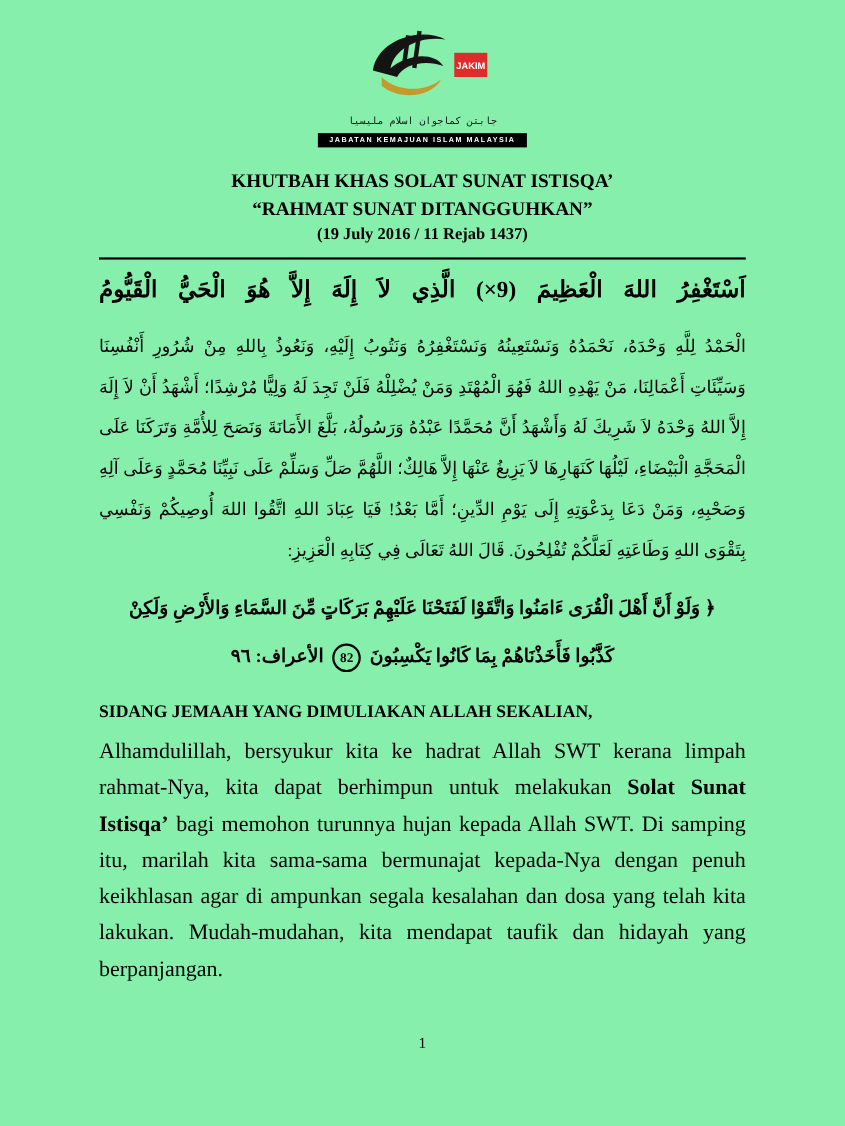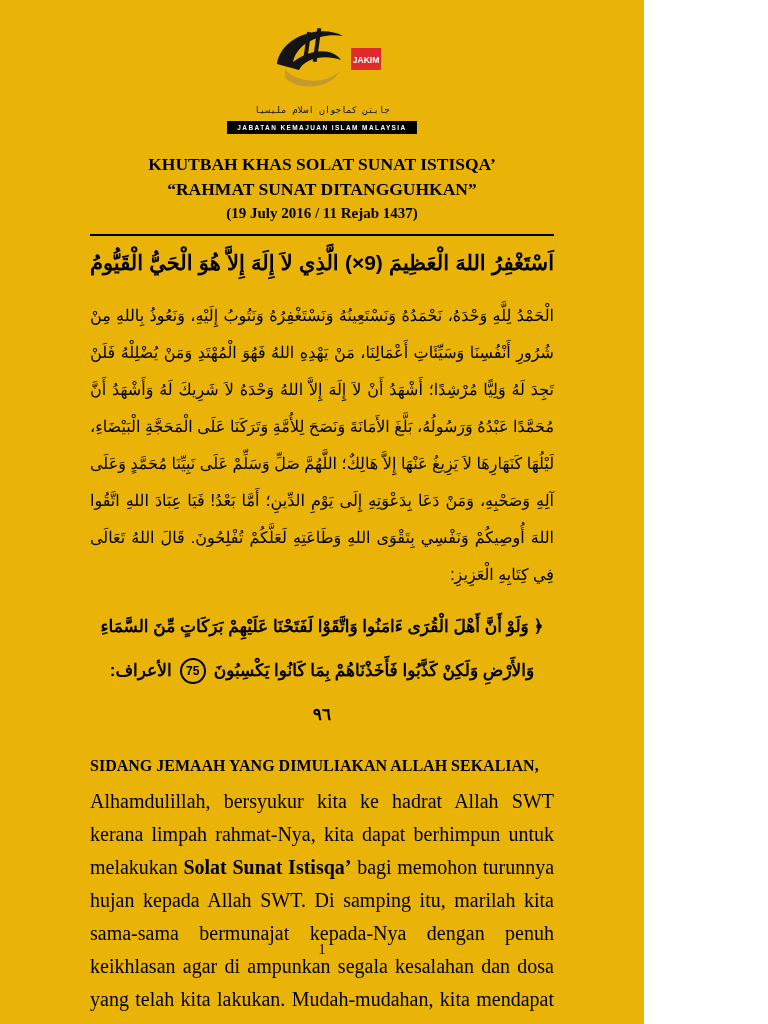--- a/index.html
+++ b/index.html
@@ -1,33 +1,33 @@
 <!DOCTYPE html>
 <html><head>
 <meta charset="utf-8">
 <style>
   * { margin:0; padding:0; box-sizing:border-box; }
   html,body { background:#ffffff; }
   body { width:768px; height:1024px; font-family:"Liberation Serif", serif; color:#000; }
-  .page { position:relative; width:644px; height:1024px; padding:20px 90px 0; overflow:hidden; background:#eab308; }
+  .page { position:relative; width:768px; height:1024px; padding:20px 90px 0; overflow:hidden; background:#86efac; }
 
   
   .logo-block { text-align:center; margin-bottom:18px; }
   .logo-art { display:inline-block; position:relative; }
   .jawi-line { font-family:Liberation Mono, monospace; font-size:9px; color:#111; margin-top:1px; letter-spacing:1px; }
   .org-bar { display:inline-block; background:#000; color:#fff; font-family:"Liberation Sans", sans-serif; font-size:6.5px; font-weight:bold; letter-spacing:1.4px; padding:3px 10px; margin-top:3px; }
 
   
   .title-block { text-align:center; line-height:1.45; }
   .title-1, .title-2 { font-size:17.5px; font-weight:bold; }
   .title-3 { font-size:15px; font-weight:bold; }
   .rule { border:0; border-top:2.5px solid #000; margin:9px 0 11px; }
 
   
-  .arabic { direction:rtl; font-family:Liberation Sans, sans-serif; color:#000; }
+  .arabic { direction:rtl; font-family:Liberation Serif, serif; color:#000; }
   .istighfar { font-size:21px; font-weight:bold; text-align:justify; text-align-last:justify; margin:4px 0 18px; line-height:32px; }
   .opening { font-size:16px; line-height:37px; text-align:justify; margin-bottom:10px; }
   .verse { text-align:center; font-size:17px; font-weight:bold; line-height:44px; margin:12px 10px 8px; }
   .ayah-marker { display:inline-block; width:26px; height:26px; line-height:23px; border:2px solid #000; border-radius:50%; font-size:12px; text-align:center; vertical-align:middle; margin:0 8px; }
 
   
   .malay-heading { font-size:16px; font-weight:bold; margin:20px 0 10px; }
   .malay-para { font-size:20px; line-height:33px; text-align:justify; }
 
   .page-number { position:absolute; bottom:66px; left:0; right:0; text-align:center; font-size:14px; }
@@ -59,21 +59,21 @@
     <div class="title-2">“RAHMAT SUNAT DITANGGUHKAN”</div>
     <div class="title-3">(19 July 2016 / 11 Rejab 1437)</div>
   </section>
 
   <hr class="rule">
 
   <div class="arabic istighfar">اَسْتَغْفِرُ اللهَ الْعَظِيمَ (9×) الَّذِي لاَ إِلَهَ إِلاَّ هُوَ الْحَيُّ الْقَيُّومُ</div>
 
   <div class="arabic opening">الْحَمْدُ لِلَّهِ وَحْدَهُ، نَحْمَدُهُ وَنَسْتَعِينُهُ وَنَسْتَغْفِرُهُ وَنَتُوبُ إِلَيْهِ، وَنَعُوذُ بِاللهِ مِنْ شُرُورِ أَنْفُسِنَا وَسَيِّئَاتِ أَعْمَالِنَا، مَنْ يَهْدِهِ اللهُ فَهُوَ الْمُهْتَدِ وَمَنْ يُضْلِلْهُ فَلَنْ تَجِدَ لَهُ وَلِيًّا مُرْشِدًا؛ أَشْهَدُ أَنْ لاَ إِلَهَ إِلاَّ اللهُ وَحْدَهُ لاَ شَرِيكَ لَهُ وَأَشْهَدُ أَنَّ مُحَمَّدًا عَبْدُهُ وَرَسُولُهُ، بَلَّغَ الأَمَانَةَ وَنَصَحَ لِلأُمَّةِ وَتَرَكَنَا عَلَى الْمَحَجَّةِ الْبَيْضَاءِ، لَيْلُهَا كَنَهَارِهَا لاَ يَزِيغُ عَنْهَا إِلاَّ هَالِكٌ؛ اللَّهُمَّ صَلِّ وَسَلِّمْ عَلَى نَبِيِّنَا مُحَمَّدٍ وَعَلَى آلِهِ وَصَحْبِهِ، وَمَنْ دَعَا بِدَعْوَتِهِ إِلَى يَوْمِ الدِّينِ؛ أَمَّا بَعْدُ! فَيَا عِبَادَ اللهِ اتَّقُوا اللهَ أُوصِيكُمْ وَنَفْسِي بِتَقْوَى اللهِ وَطَاعَتِهِ لَعَلَّكُمْ تُفْلِحُونَ. قَالَ اللهُ تَعَالَى فِي كِتَابِهِ الْعَزِيزِ:</div>
 
-  <div class="arabic verse"><span>﴿ وَلَوْ أَنَّ أَهْلَ الْقُرَى ءَامَنُوا وَاتَّقَوْا لَفَتَحْنَا عَلَيْهِمْ بَرَكَاتٍ مِّنَ السَّمَاءِ وَالأَرْضِ وَلَكِنْ كَذَّبُوا فَأَخَذْنَاهُمْ بِمَا كَانُوا يَكْسِبُونَ</span><span class="ayah-marker">75</span><span>الأعراف: ٩٦</span></div>
+  <div class="arabic verse"><span>﴿ وَلَوْ أَنَّ أَهْلَ الْقُرَى ءَامَنُوا وَاتَّقَوْا لَفَتَحْنَا عَلَيْهِمْ بَرَكَاتٍ مِّنَ السَّمَاءِ وَالأَرْضِ وَلَكِنْ كَذَّبُوا فَأَخَذْنَاهُمْ بِمَا كَانُوا يَكْسِبُونَ</span><span class="ayah-marker">82</span><span>الأعراف: ٩٦</span></div>
 
   <h4 class="malay-heading">SIDANG JEMAAH YANG DIMULIAKAN ALLAH SEKALIAN,</h4>
 
   <p class="malay-para"><span>Alhamdulillah, bersyukur kita ke hadrat Allah SWT kerana limpah rahmat-Nya, kita dapat berhimpun untuk melakukan </span><strong>Solat Sunat Istisqa’</strong><span> bagi memohon turunnya hujan kepada Allah SWT. Di samping itu, marilah kita sama-sama bermunajat kepada-Nya dengan penuh keikhlasan agar di ampunkan segala kesalahan dan dosa yang telah kita lakukan. Mudah-mudahan, kita mendapat taufik dan hidayah yang berpanjangan.</span></p>
 
   <footer class="page-number">1</footer>
 
 </div>
 
 </body></html>

